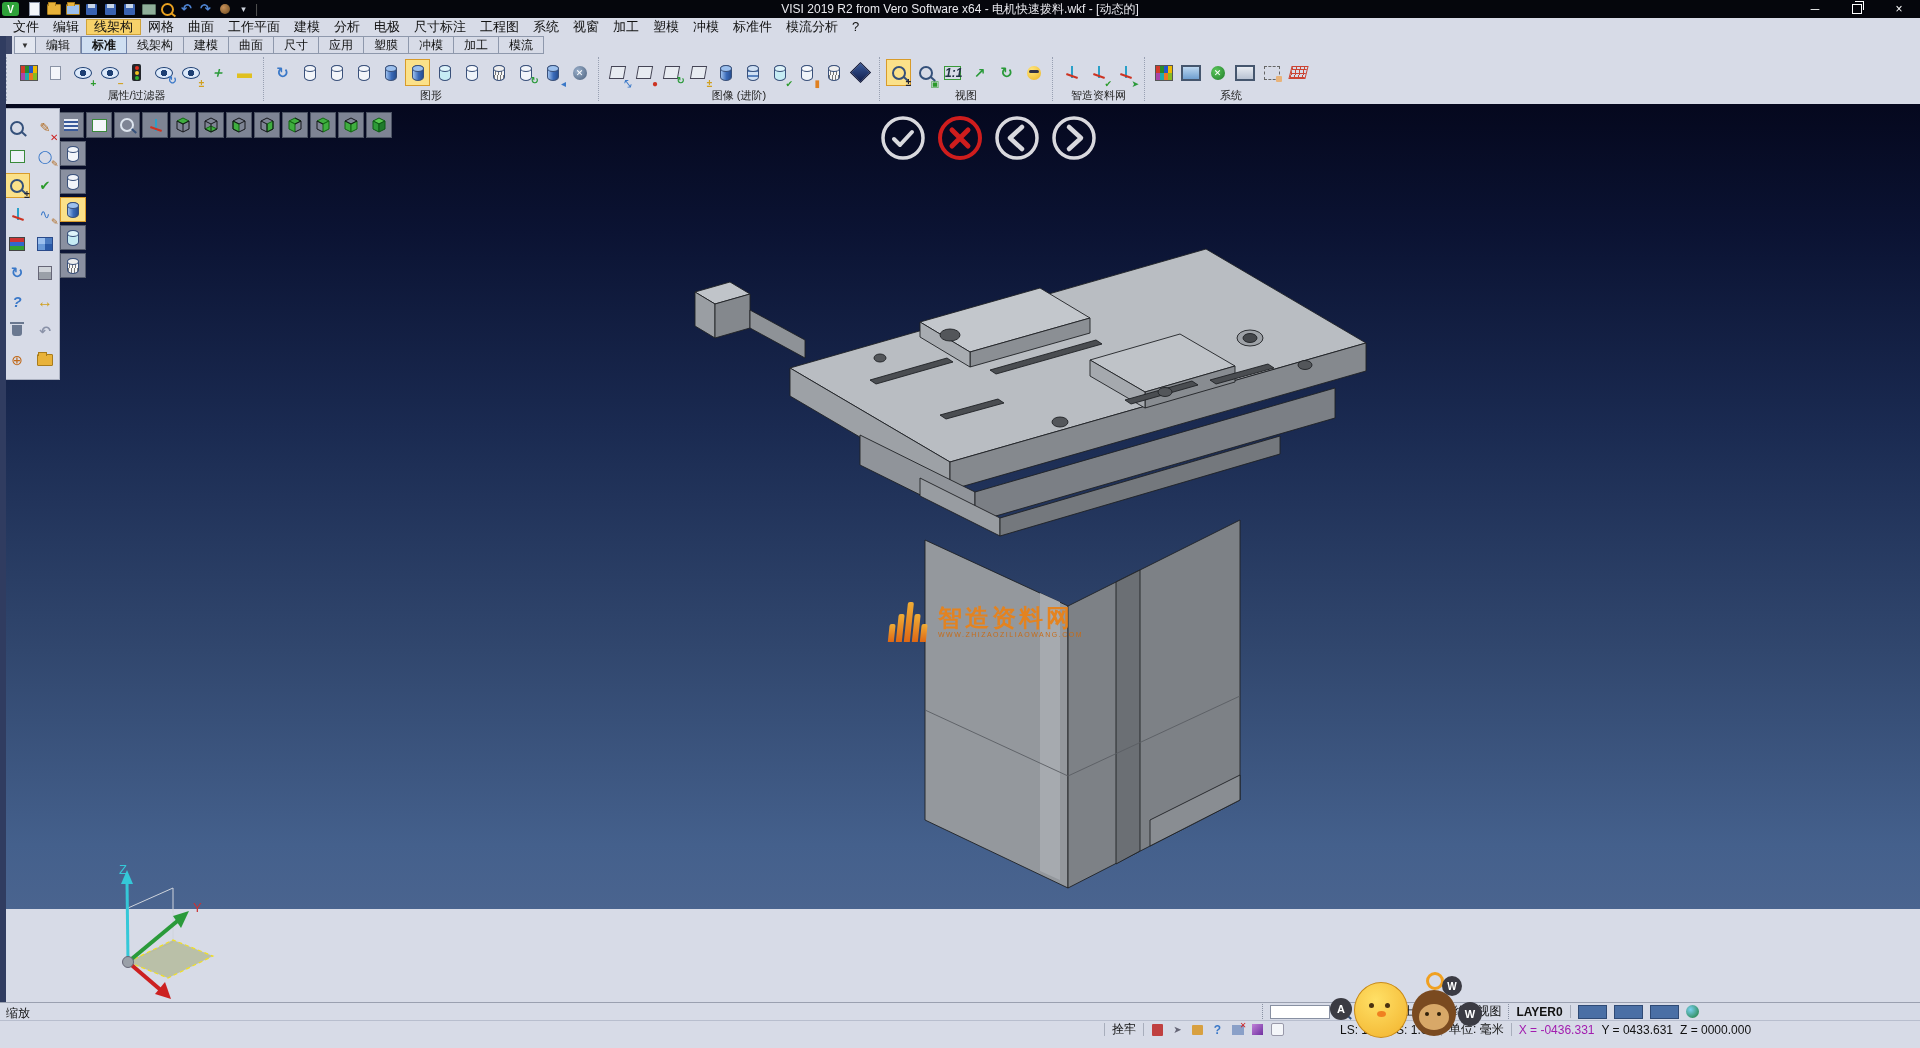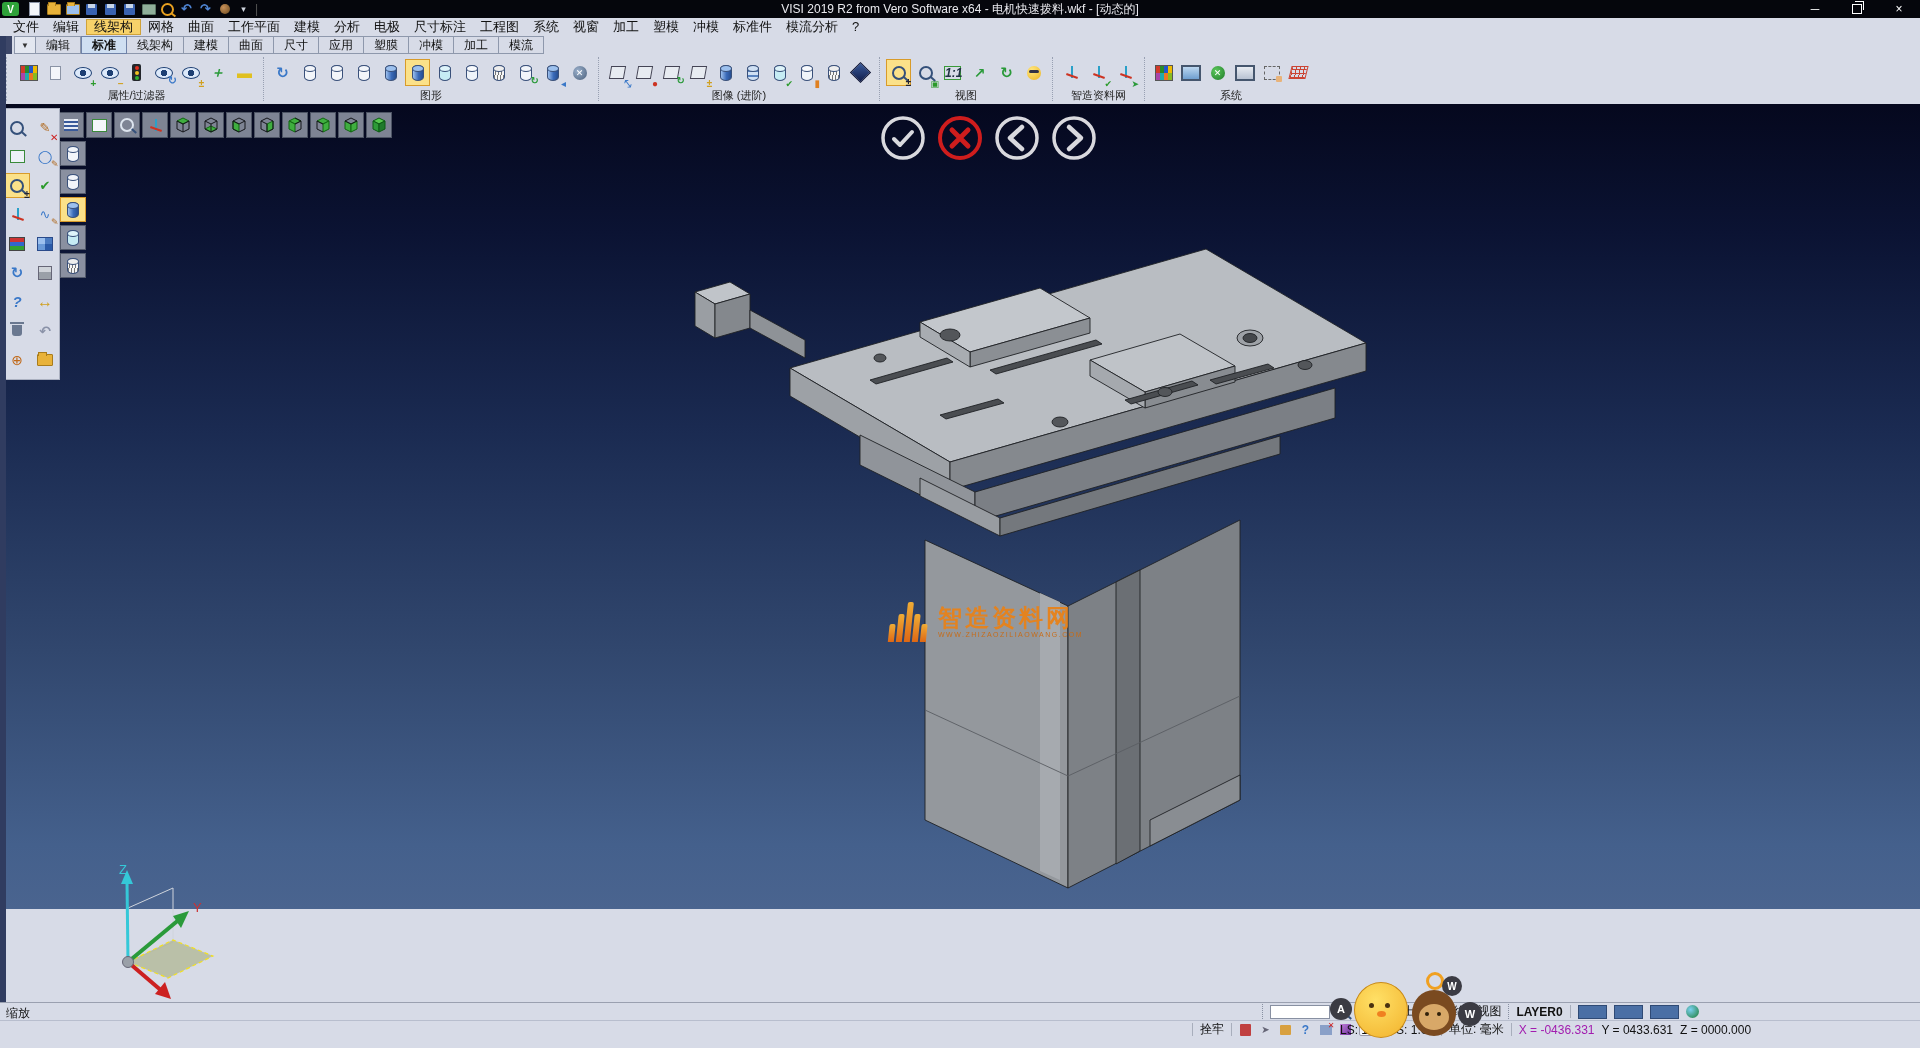--- a/index.html
+++ b/index.html
@@ -727,21 +727,21 @@
       <span class="bold">LAYER0</span>
       <i class="ssep"></i>
       <span class="bluebar"></span>
       <span class="bluebar"></span>
       <span class="bluebar"></span>
       <i class="globe"></i>
     </div>
   </div>
 
   <div id="status2">
-    <div class="srow" style="left:1192px;">
+    <div class="srow" style="left:1104px;">
       <i class="ssep"></i>
       <span>拴牢</span>
       <i class="ssep"></i>
       <span class="sicon">
           <i class="si-book"></i>
         </span>
       <span class="sicon si-cursor">➤</span>
       <span class="sicon">
           <i class="si-stamp"></i>
         </span>

